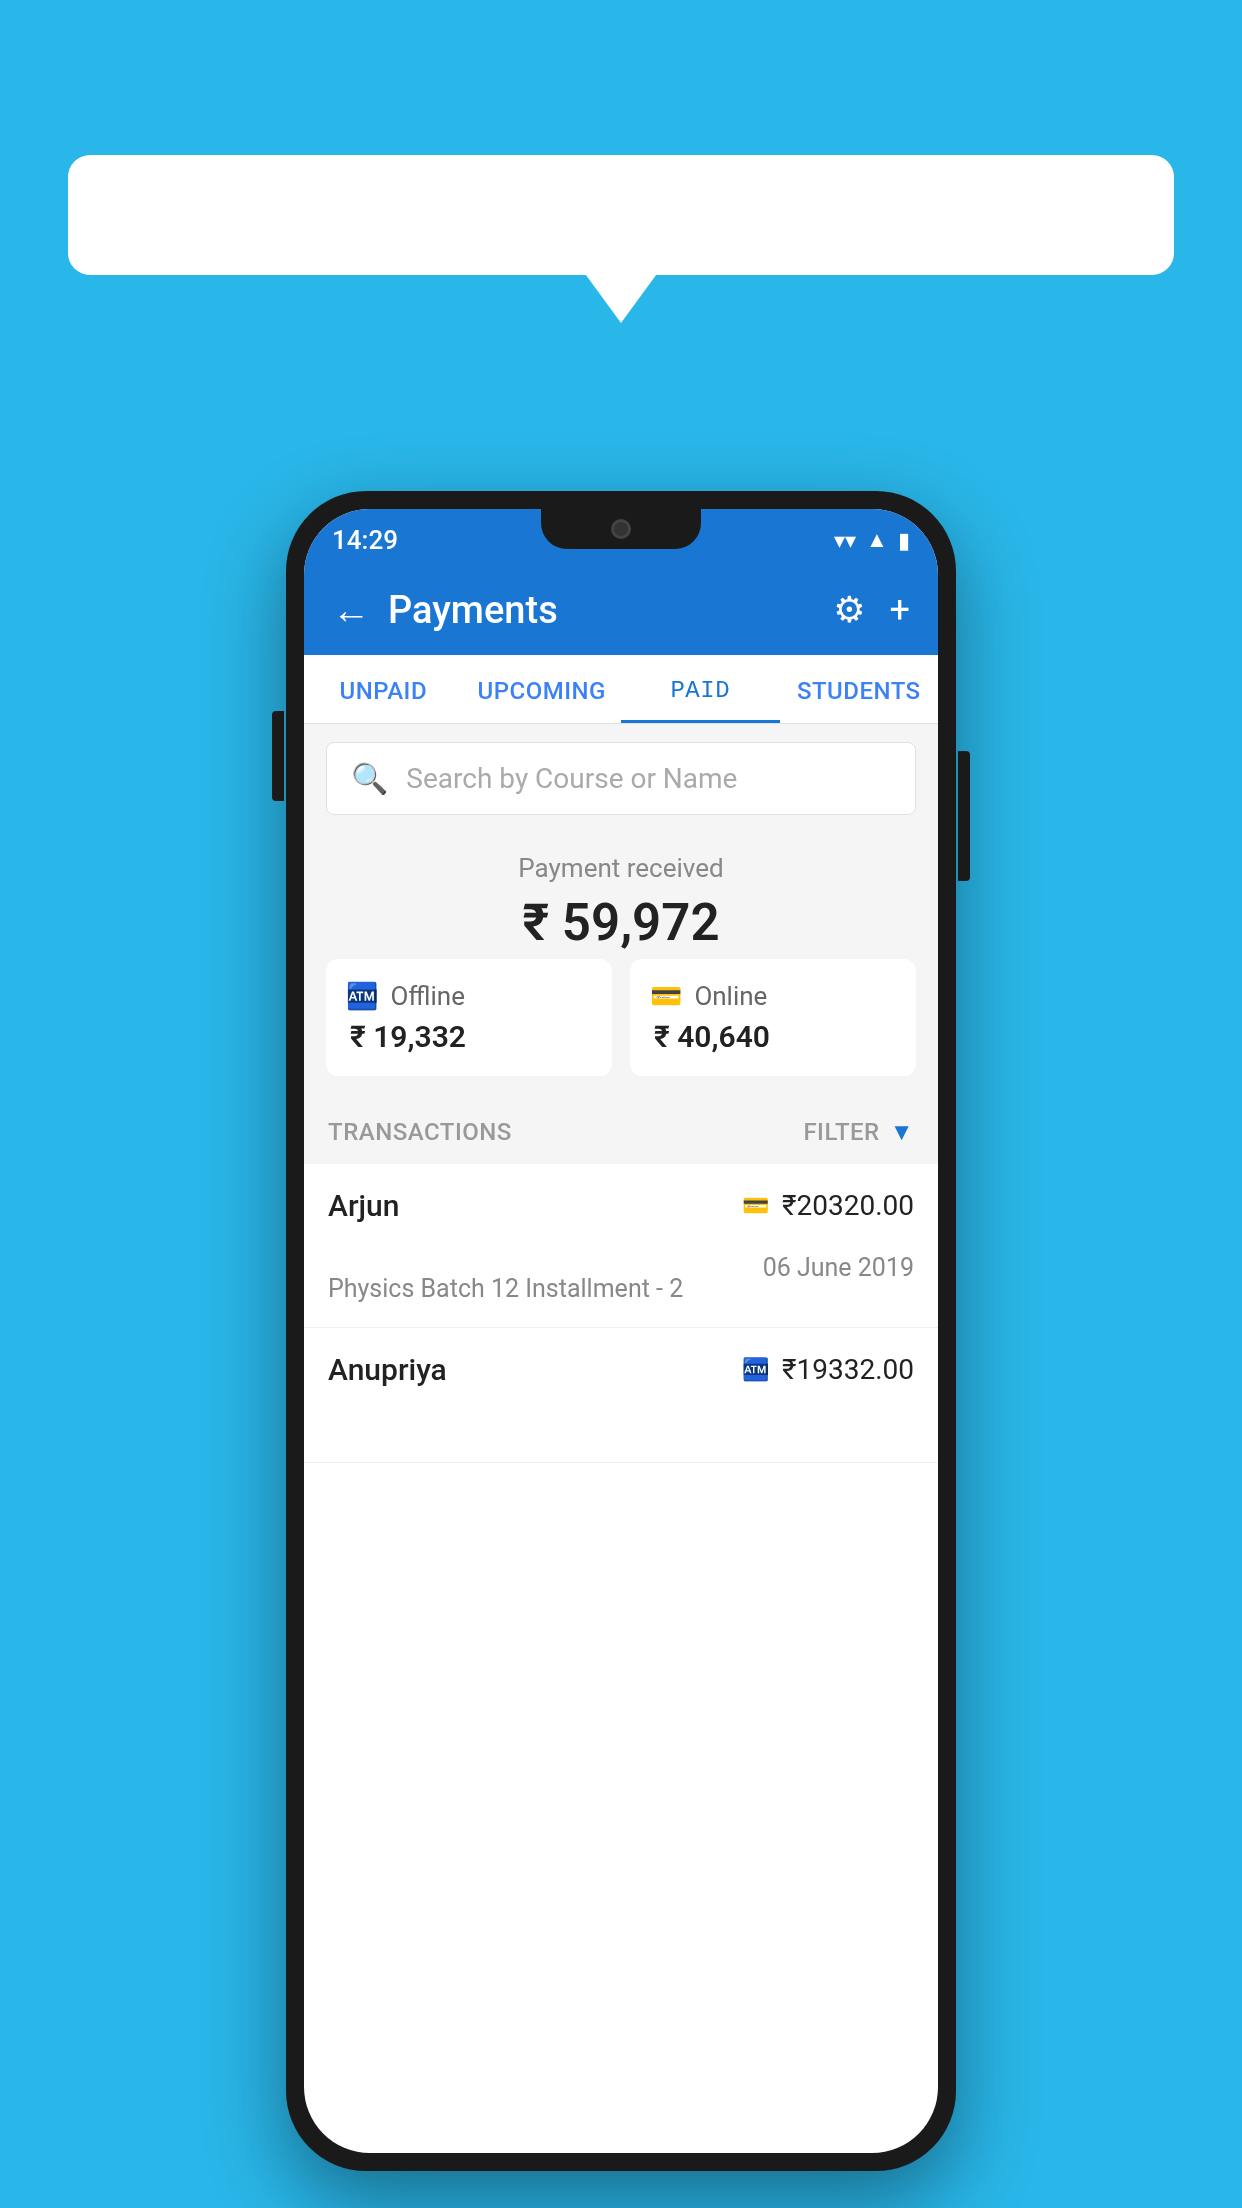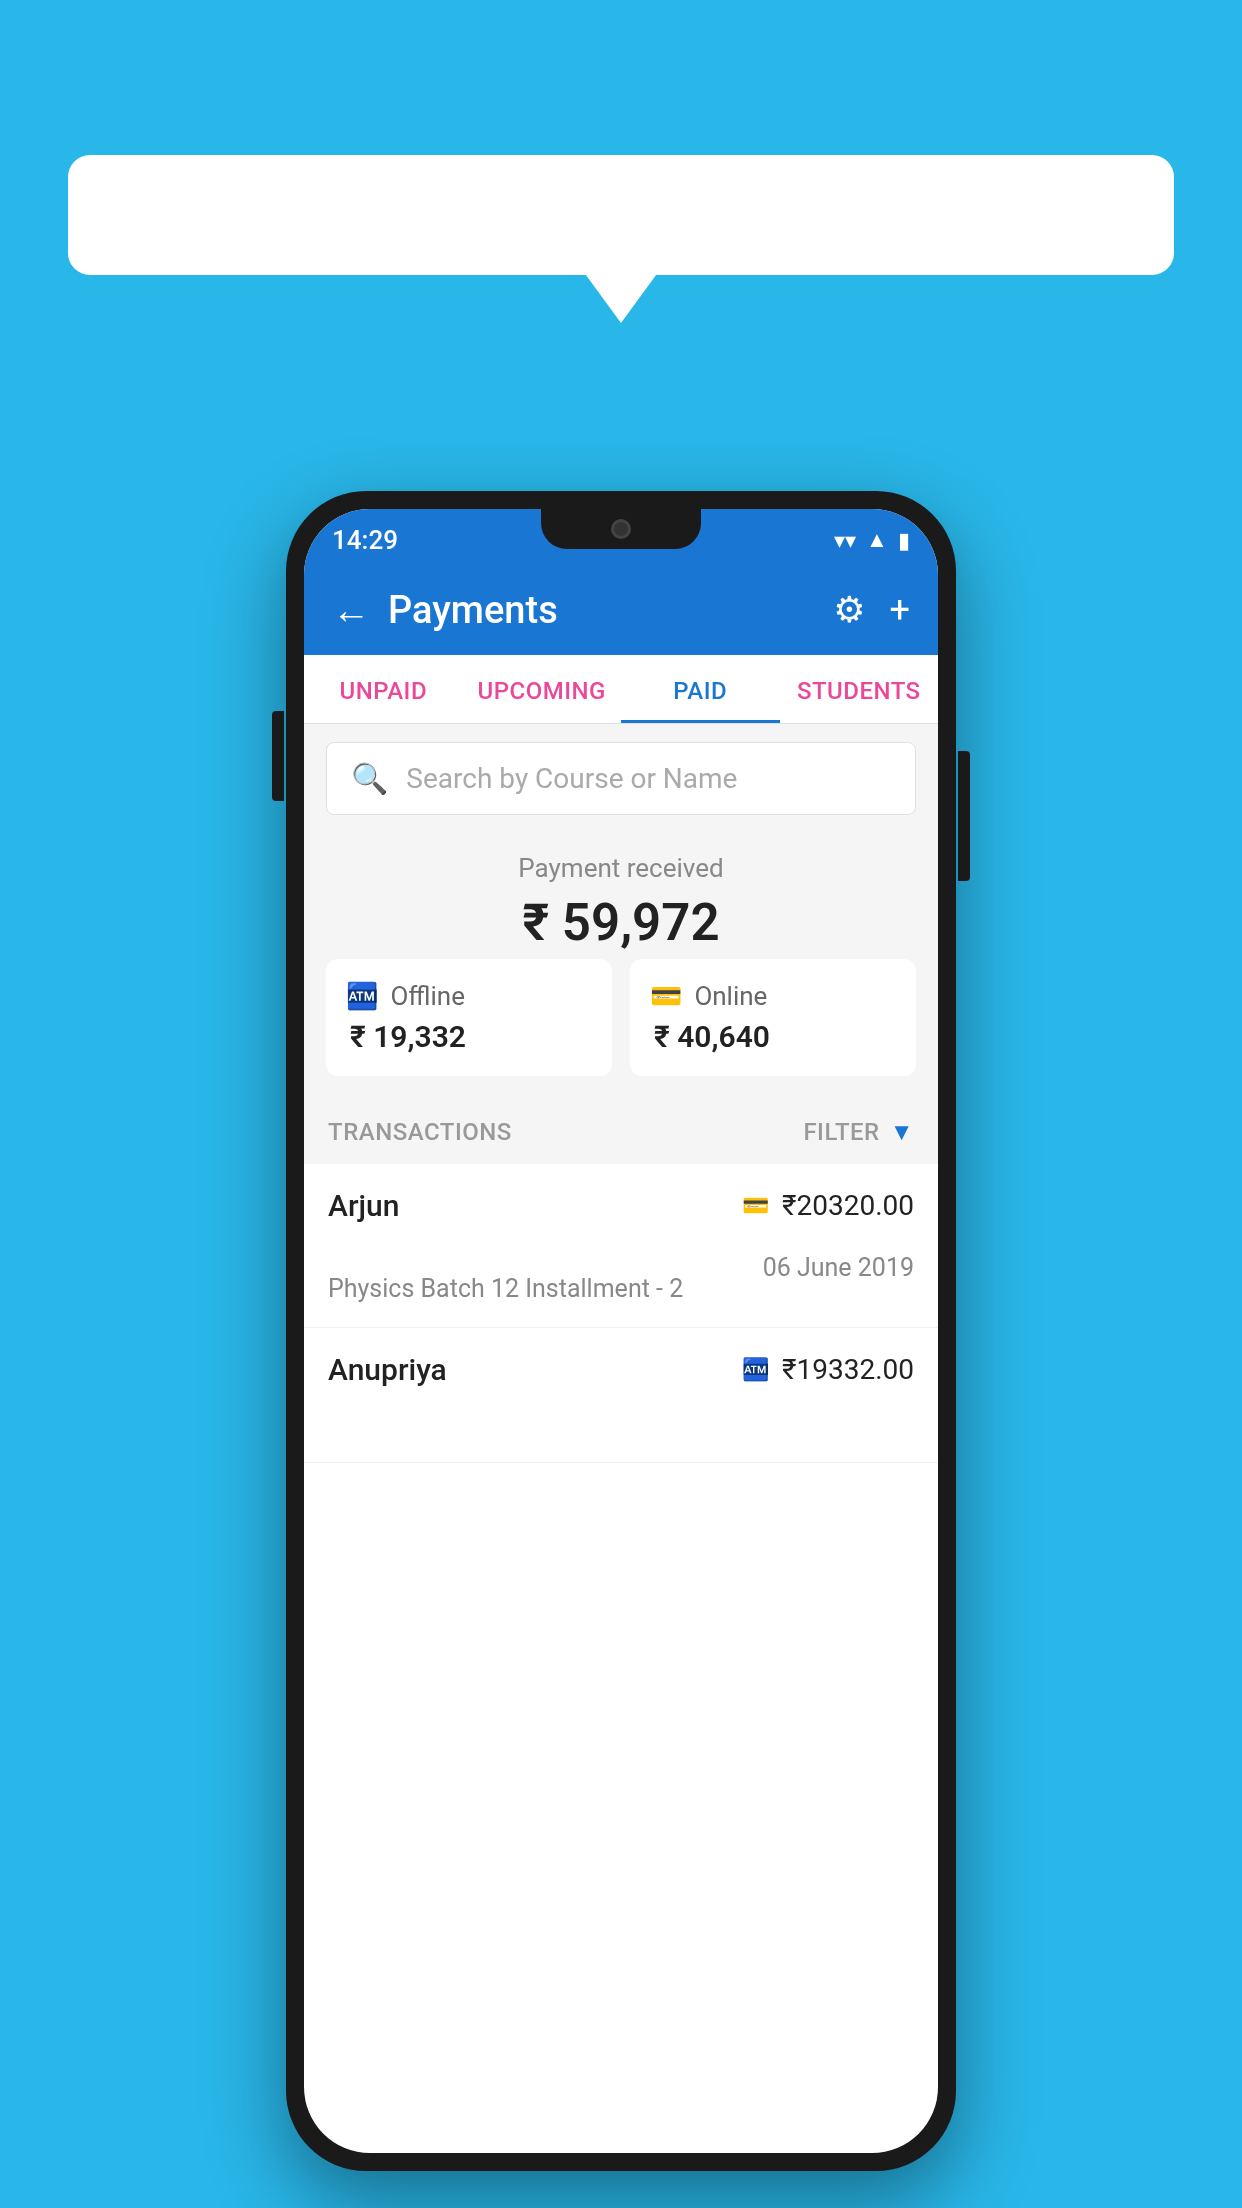--- a/index.html
+++ b/index.html
@@ -206,28 +206,29 @@
       display: flex;
       border-bottom: 1px solid #e0e0e0;
     }
 
     .tab {
       flex: 1;
       text-align: center;
       padding: 22px 0 18px;
       font-size: 24px;
       font-weight: 500;
-      color: #ec4899;
+      color: #3b82f6;
       letter-spacing: 0.5px;
       position: relative;
       cursor: pointer;
     }
 
     .tab.active {
       color: #1976d2;
+      font-family: Liberation Mono, monospace;
     }
 
     .tab.active::after {
       content: '';
       position: absolute;
       bottom: 0;
       left: 0;
       right: 0;
       height: 3px;
       background: #1976d2;

